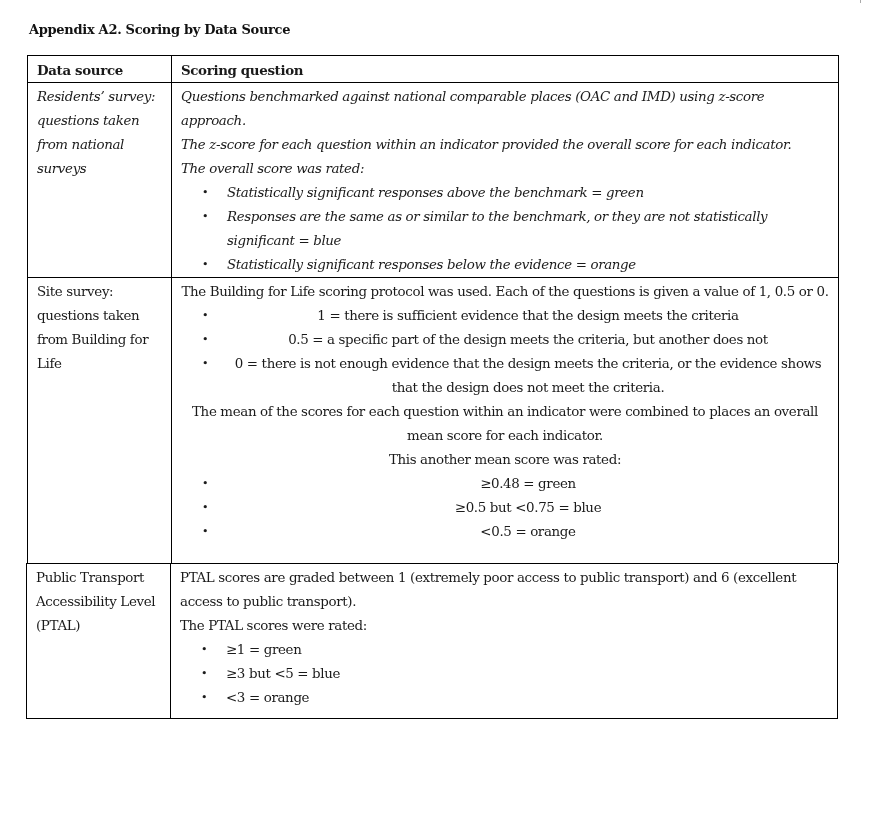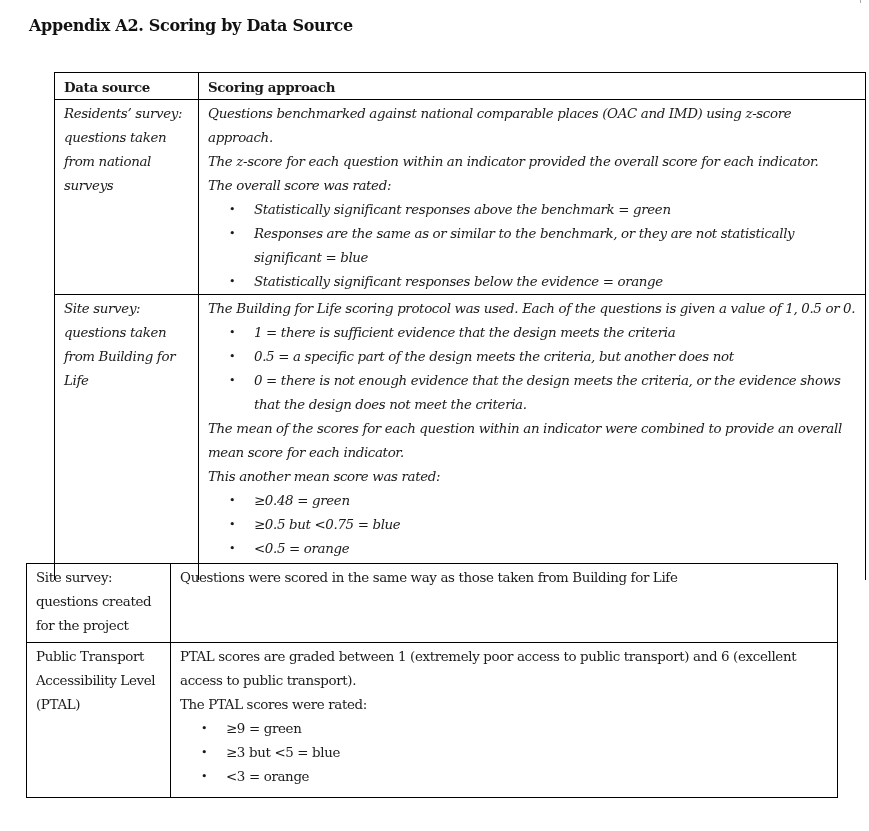--- a/index.html
+++ b/index.html
@@ -1,97 +1,91 @@
 <!DOCTYPE html>
 <html><head>
 <meta charset="utf-8">
 <style>
   html, body { margin:0; padding:0; background:#ffffff; }
   body { width:869px; height:831px; position:relative; overflow:hidden;
          font-family:"DejaVu Serif", serif; color:#1a1a1a; }
-  .title { position:absolute; left:29px; top:16px; font-size:16px; font-weight:bold;
+  .title { position:absolute; left:29px; top:22px; font-size:13px; font-weight:bold;
            letter-spacing:-0.3px; color:#111; }
   .tbl { position:absolute; left:27px; width:812px; border-collapse:collapse; }
   .tbl td { border:1.5px solid #000; vertical-align:top; font-size:13.4px;
             line-height:24px; padding:2px 9px 0 9px; letter-spacing:-0.35px; }
   .c1 { width:125px; }
   .hdr td { font-weight:bold; height:24px; padding-top:2px; }
   .para { margin:0; }
   ul.b { list-style:none; margin:0; padding:0; }
   ul.b li { position:relative; padding-left:46px; }
   ul.b li .dot { position:absolute; left:21px; top:0; font-size:11px; }
-  .t1 { top:72px;margin-left:27px; }
+  .t1 { top:55px; }
   .t2 { top:563px; }
   .row1 td { height:188px;font-style:italic; }
-  .row2 td { height:283px;font-style:italic; }
+  .row2 td { height:283px; }
   .row3 td { height:76px; }
   .row4 td { height:152px; }
   .corner { position:absolute; right:8px; top:0; width:1px; height:3px; background:#aaa; }
 </style>
 </head>
 <body>
 
 <div class="corner"></div>
 
 <div class="title">Appendix A2. Scoring by Data Source</div>
 
 <table class="tbl t1">
   <tbody>
       <tr class="hdr">
     <td class="c1">Data source</td>
-    <td>Scoring approach</td>
+    <td>Scoring question</td>
   </tr>
   <tr class="row1">
     <td class="c1">Residents’ survey: questions taken from national surveys</td>
     <td>
       <p class="para">Questions benchmarked against national comparable places (OAC and IMD) using z-score approach.</p>
       <p class="para">The z-score for each question within an indicator provided the overall score for each indicator.</p>
       <p class="para">The overall score was rated:</p>
       <ul class="b">
         <li><span class="dot">•</span><span>Statistically significant responses above the benchmark = green</span></li>
         <li><span class="dot">•</span><span>Responses are the same as or similar to the benchmark, or they are not statistically significant = blue</span></li>
         <li><span class="dot">•</span><span>Statistically significant responses below the evidence = orange</span></li>
       </ul>
     </td>
   </tr>
   <tr class="row2">
     <td class="c1" style="border-bottom:none;">Site survey: questions taken from Building for Life</td>
-    <td style="border-bottom:none;">
+    <td style="border-bottom:none;text-align:center;">
       <p class="para">The Building for Life scoring protocol was used. Each of the questions is given a value of 1, 0.5 or 0.</p>
       <ul class="b">
         <li><span class="dot">•</span><span>1 = there is sufficient evidence that the design meets the criteria</span></li>
         <li><span class="dot">•</span><span>0.5 = a specific part of the design meets the criteria, but another does not</span></li>
         <li><span class="dot">•</span><span>0 = there is not enough evidence that the design meets the criteria, or the evidence shows that the design does not meet the criteria.</span></li>
       </ul>
-      <p class="para">The mean of the scores for each question within an indicator were combined to provide an overall mean score for each indicator.</p>
+      <p class="para">The mean of the scores for each question within an indicator were combined to places an overall mean score for each indicator.</p>
       <p class="para">This another mean score was rated:</p>
       <ul class="b">
         <li><span class="dot">•</span><span>≥0.48 = green</span></li>
         <li><span class="dot">•</span><span>≥0.5 but &lt;0.75 = blue</span></li>
         <li><span class="dot">•</span><span>&lt;0.5 = orange</span></li>
       </ul>
     </td>
   </tr>
 </tbody>
   </table>
 
 <table class="tbl t2" style="left:26px;">
   <tbody>
-      <tr class="row3">
-    <td class="c1">Site survey: questions created for the project</td>
-    <td>
-      <p class="para">Questions were scored in the same way as those taken from Building for Life</p>
-    </td>
-  </tr>
   <tr class="row4">
     <td class="c1">Public Transport Accessibility Level (PTAL)</td>
     <td>
       <p class="para">PTAL scores are graded between 1 (extremely poor access to public transport) and 6 (excellent access to public transport).</p>
       <p class="para">The PTAL scores were rated:</p>
       <ul class="b">
-        <li><span class="dot">•</span><span>≥9 = green</span></li>
+        <li><span class="dot">•</span><span>≥1 = green</span></li>
         <li><span class="dot">•</span><span>≥3 but &lt;5 = blue</span></li>
         <li><span class="dot">•</span><span>&lt;3 = orange</span></li>
       </ul>
     </td>
   </tr>
 </tbody>
   </table>
 
 </body></html>

